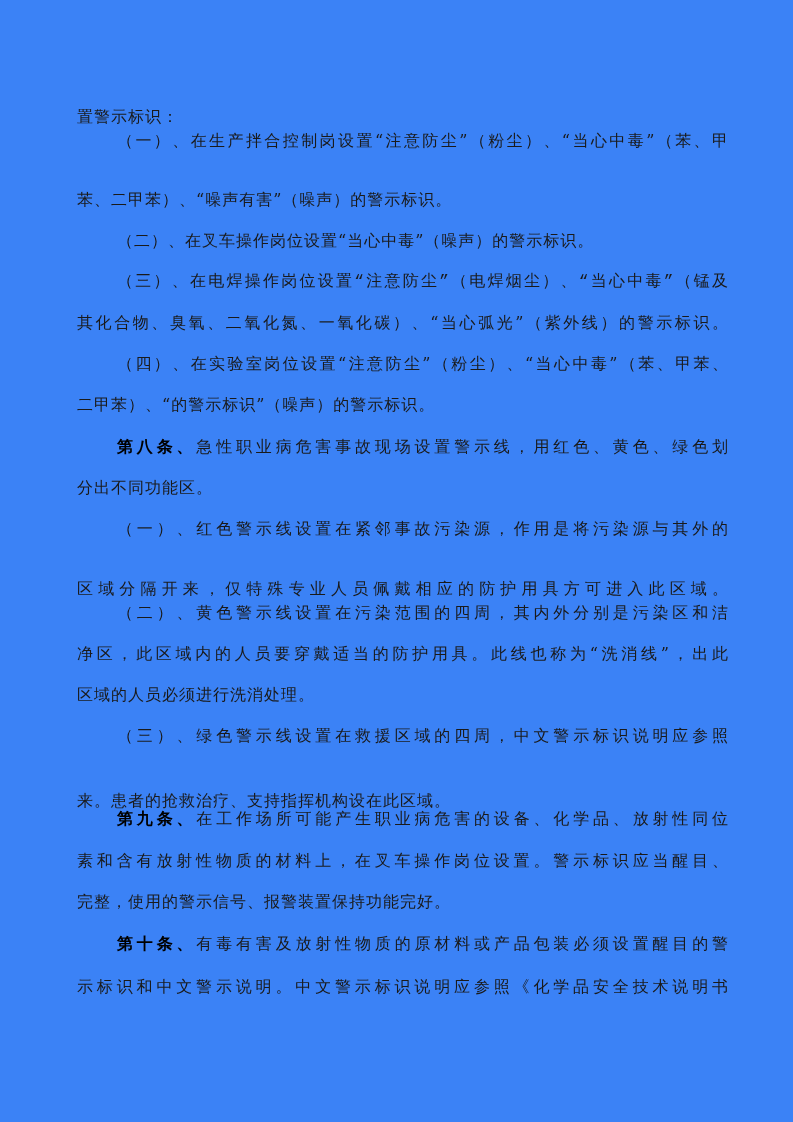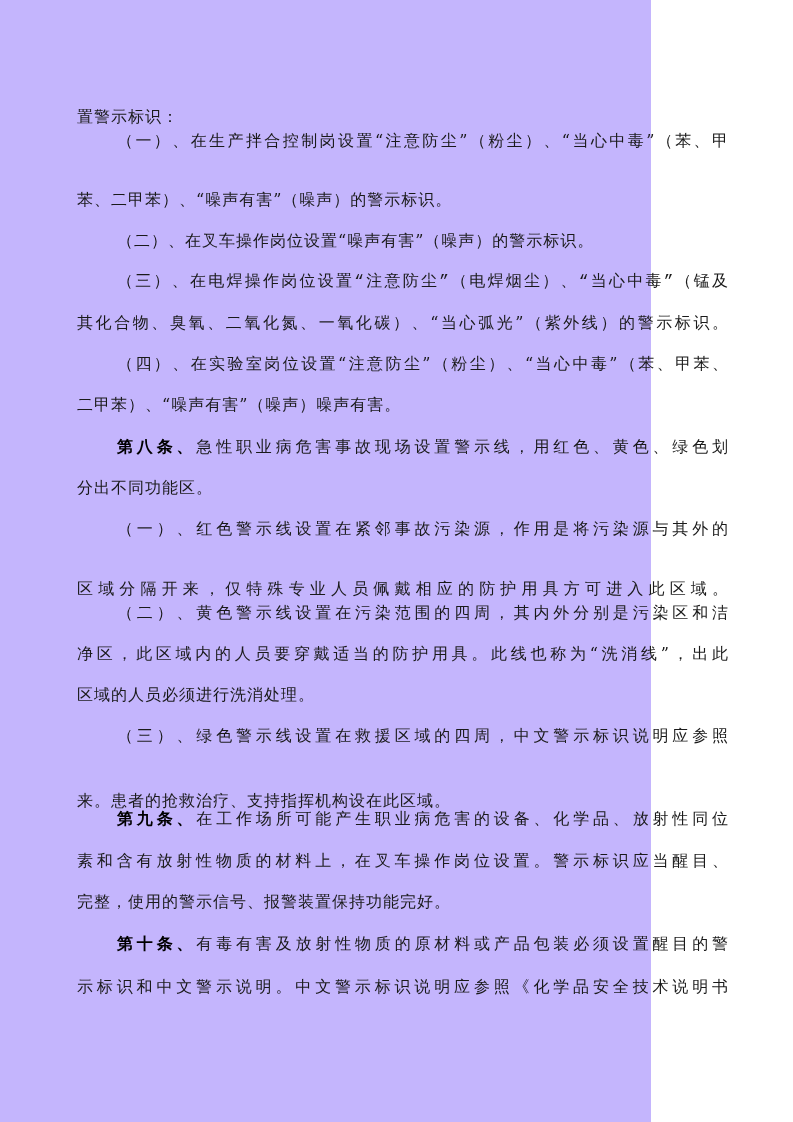--- a/index.html
+++ b/index.html
@@ -1,17 +1,17 @@
 <!DOCTYPE html>
 <html><head>
 <meta charset="utf-8">
 <style>
   html, body { margin: 0; padding: 0; background: #ffffff; }
   body { width: 793px; height: 1122px; position: relative; overflow: hidden; }
-  .page { position: absolute; left: 0; top: 0; width: 651px; height: 1122px; background: #c4b5fd; }
+  .page { position: absolute; left: 0; top: 0; width: 793px; height: 1122px; background: #3b82f6; }
   .line {
     position: absolute;
     left: 77px;
     width: 652px;
     height: 24px;
     line-height: 24px;
     font-family: "DejaVu Serif", "Liberation Serif", serif;
     font-size: 16px;
     color: #1a1a1a;
     white-space: nowrap;
@@ -23,25 +23,25 @@
   .line.indent { left: 117px; width: 612px; }
   .bold { font-weight: bold; color: #000; }
 </style>
 </head>
 <body>
 
 <div class="page" id="page">
     <div class="line last" style="top: 105px;"><span>置警示标识：</span></div>
     <div class="line indent" style="top: 129px;"><span>（一）、在生产拌合控制岗设置“注意防尘”（粉尘）、“当心中毒”（苯、甲</span></div>
     <div class="line last" style="top: 188px;"><span>苯、二甲苯）、“噪声有害”（噪声）的警示标识。</span></div>
-    <div class="line indent last" style="top: 229px;"><span>（二）、在叉车操作岗位设置“噪声有害”（噪声）的警示标识。</span></div>
+    <div class="line indent last" style="top: 229px;"><span>（二）、在叉车操作岗位设置“当心中毒”（噪声）的警示标识。</span></div>
     <div class="line indent" style="top: 270px; font-family: Liberation Mono, monospace;"><span>（三）、在电焊操作岗位设置“注意防尘”（电焊烟尘）、“当心中毒”（锰及</span></div>
     <div class="line" style="top: 311px;"><span>其化合物、臭氧、二氧化氮、一氧化碳）、“当心弧光”（紫外线）的警示标识。</span></div>
     <div class="line indent" style="top: 352px;"><span>（四）、在实验室岗位设置“注意防尘”（粉尘）、“当心中毒”（苯、甲苯、</span></div>
-    <div class="line last" style="top: 393px;"><span>二甲苯）、“噪声有害”（噪声）噪声有害。</span></div>
+    <div class="line last" style="top: 393px;"><span>二甲苯）、“的警示标识”（噪声）的警示标识。</span></div>
     <div class="line indent" style="top: 435px;"><span class="bold">第八条、</span><span>急性职业病危害事故现场设置警示线，用红色、黄色、绿色划</span></div>
     <div class="line last" style="top: 476px;"><span>分出不同功能区。</span></div>
     <div class="line indent" style="top: 517px;"><span>（一）、红色警示线设置在紧邻事故污染源，作用是将污染源与其外的</span></div>
     <div class="line" style="top: 558px; margin-top: 19px;"><span>区域分隔开来，仅特殊专业人员佩戴相应的防护用具方可进入此区域。</span></div>
     <div class="line indent" style="top: 601px;"><span>（二）、黄色警示线设置在污染范围的四周，其内外分别是污染区和洁</span></div>
     <div class="line" style="top: 642px;"><span>净区，此区域内的人员要穿戴适当的防护用具。此线也称为“洗消线”，出此</span></div>
     <div class="line last" style="top: 683px;"><span>区域的人员必须进行洗消处理。</span></div>
     <div class="line indent" style="top: 724px;"><span>（三）、绿色警示线设置在救援区域的四周，中文警示标识说明应参照</span></div>
     <div class="line last" style="top: 765px; margin-top: 24px;"><span>来。患者的抢救治疗、支持指挥机构设在此区域。</span></div>
     <div class="line indent" style="top: 807px;"><span class="bold">第九条、</span><span>在工作场所可能产生职业病危害的设备、化学品、放射性同位</span></div>

